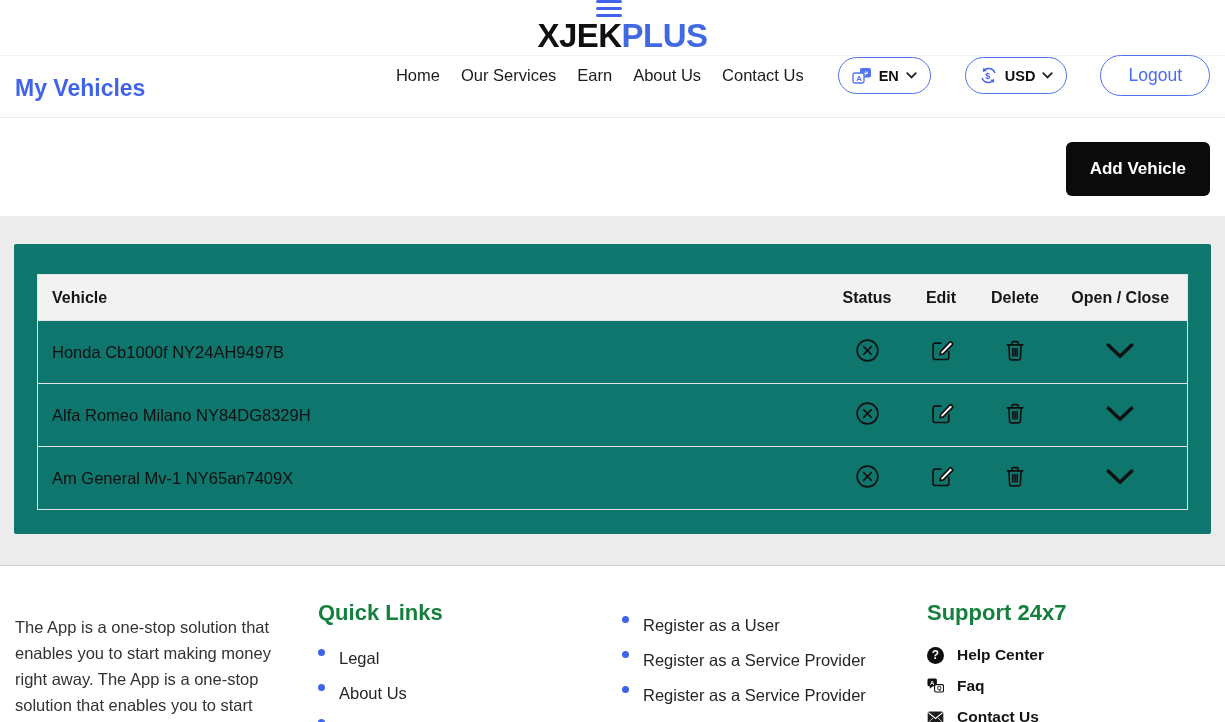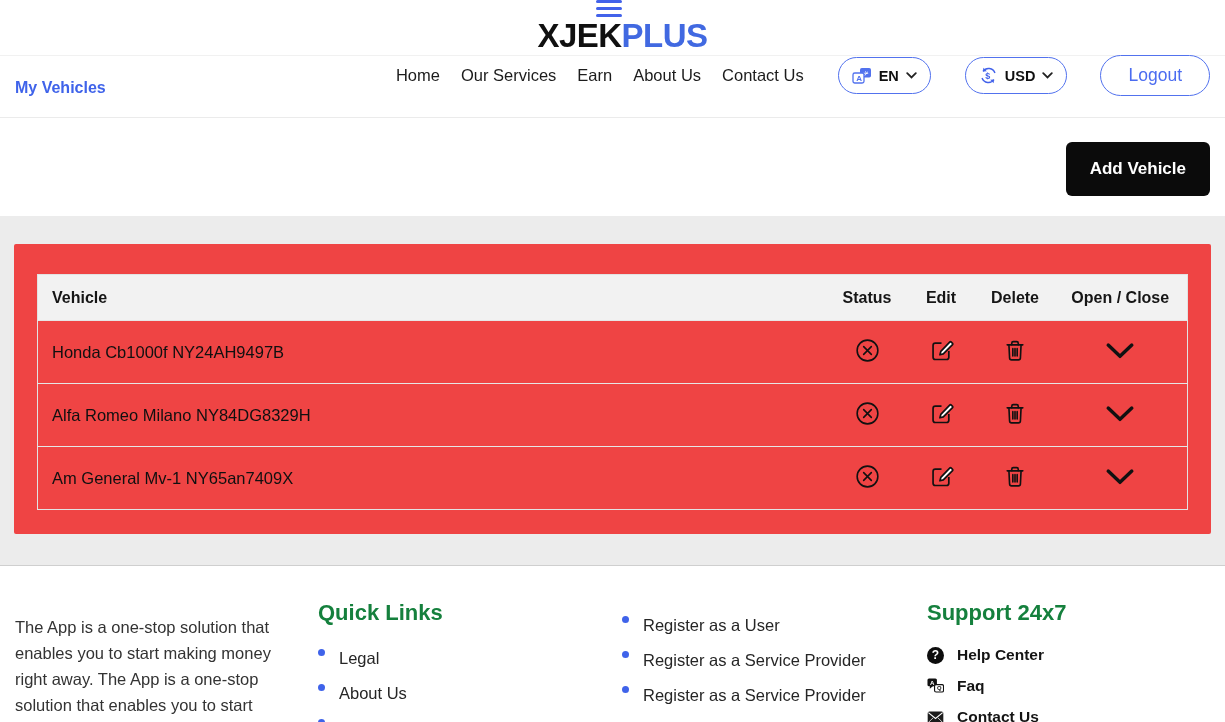--- a/index.html
+++ b/index.html
@@ -27,32 +27,32 @@
   }
   .pill-label { font-weight: 700; font-size: 14.5px; color: #0f0f0f; }
   .logout-pill {
     display: inline-flex; align-items: center; justify-content: center;
     border: 1.6px solid #5272ee; border-radius: 22px; background: #fff;
     height: 41px; padding: 0 27px; margin-left: 12px;
     color: #4b6cf0; font-size: 17.5px; cursor: pointer;
   }
 
   
-  .page-title { margin: 19px 0 0 15px; font-size: 16px; line-height: 26px; font-weight: 700; color: #3f63ea; }
+  .page-title { margin: 19px 0 0 15px; font-size: 23px; line-height: 26px; font-weight: 700; color: #3f63ea; }
   .title-divider { margin-top: 16px; border-bottom: 1px solid #ebebeb; }
   .add-row { display: flex; justify-content: flex-end; padding: 24px 15px 0; }
   .add-btn {
     background: #0b0b0b; color: #fff; border: none; border-radius: 6px;
     height: 54px; padding: 0 24px; font-size: 17px; font-weight: 700;
     font-family: "Liberation Sans", sans-serif; cursor: pointer;
   }
 
   
   .gray-section { margin-top: 20px; background: #ececec; padding: 28px 14px 31px; }
-  .card { background: #ef4444; border-radius: 2px; padding: 30px 23px 24px; }
+  .card { background: #0f766e; border-radius: 2px; padding: 30px 23px 24px; }
   table.vehicles { width: 100%; border-collapse: collapse; border: 1px solid #e2e2e2; }
   table.vehicles th {
     background: #f2f2f2; height: 46px; font-size: 16px; font-weight: 600;
     color: #161616; padding: 0 14px; white-space: nowrap;
   }
   th.col-vehicle { text-align: left; }
   th.col-icon { text-align: center; }
   table.vehicles td { border-top: 1px solid #e6e6e6; height: 63px; }
   td.cell-vehicle { font-size: 16.5px; font-weight: 500; color: #101010; padding: 0 14px; }
   td.cell-icon { text-align: center; }

